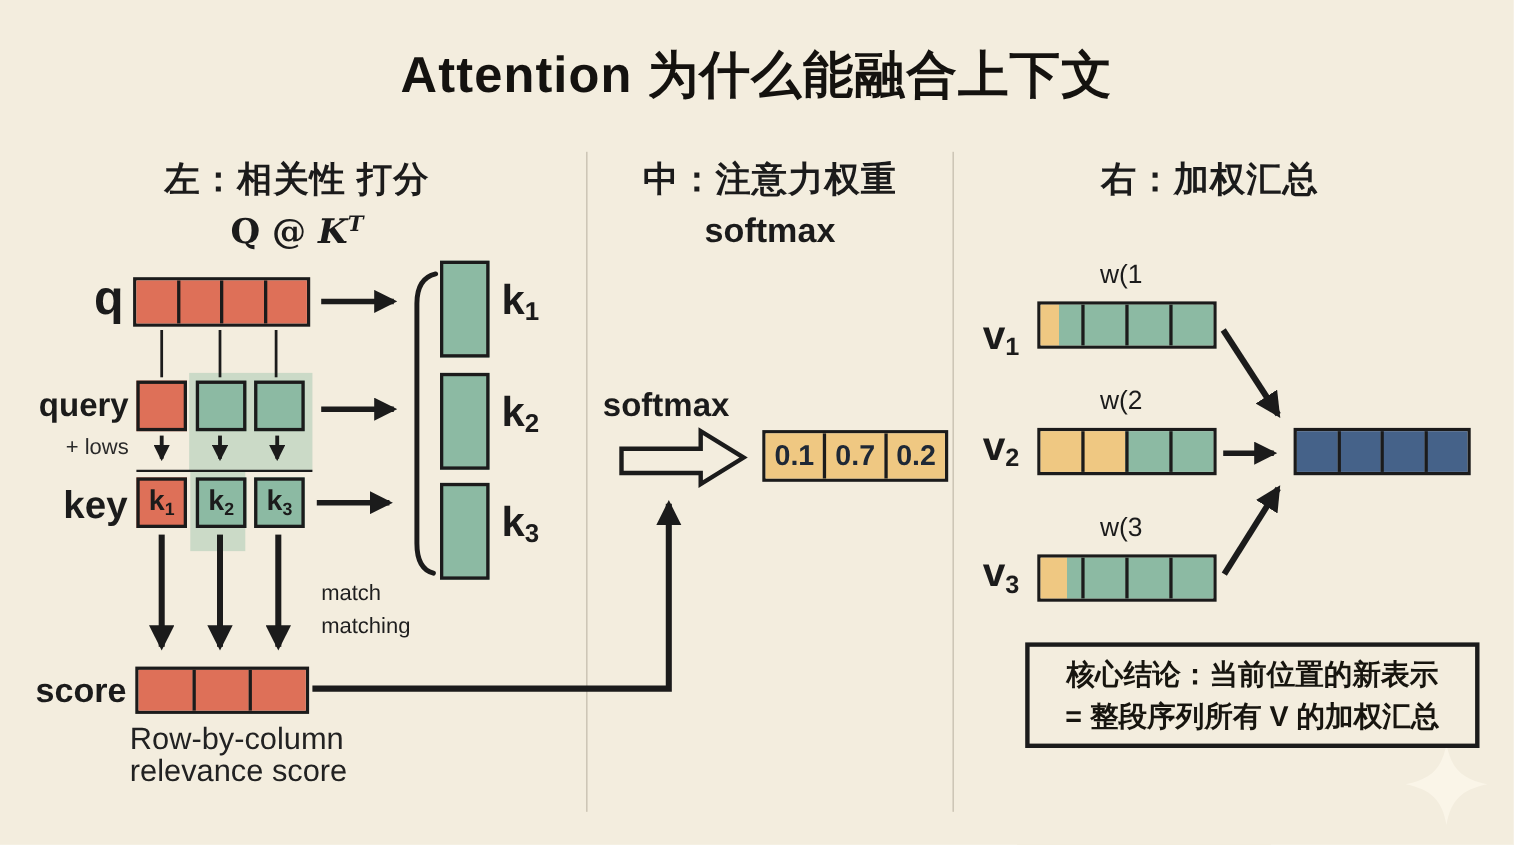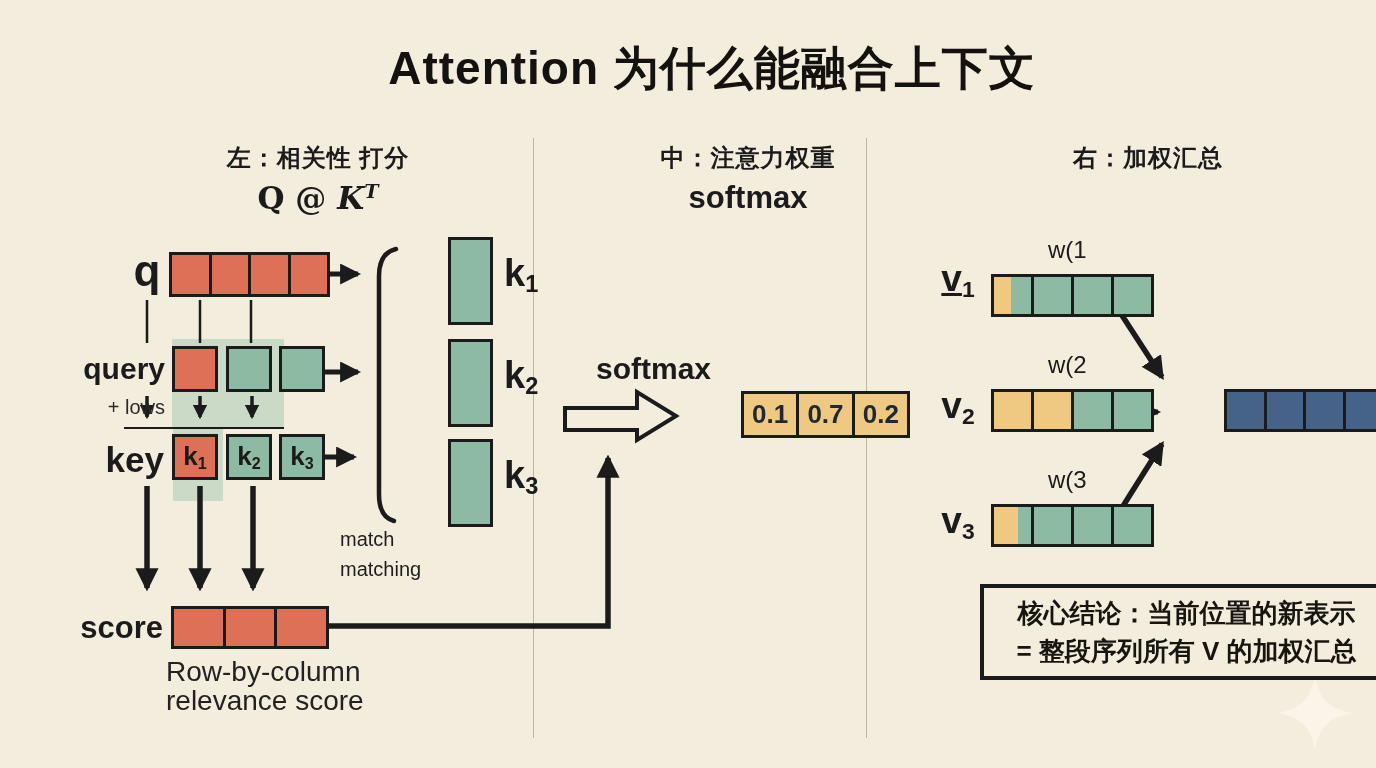--- a/index.html
+++ b/index.html
@@ -6,29 +6,29 @@
   .canvas{
     position:relative;
     width:1376px;height:768px;
     background:#f3edde;
     font-family:"Liberation Sans","DejaVu Sans",sans-serif;
     color:#1b1b1b;
     overflow:hidden;
   }
   .abs{position:absolute;box-sizing:border-box;}
   .overlay{position:absolute;left:0;top:0;z-index:2;}
-  .z3{z-index:3;margin-left:48px;}
+  .z3{z-index:3;}
   .z1{z-index:1;}
 
   .title{
     left:0;right:0;top:38px;text-align:center;
     font-size:46px;font-weight:800;letter-spacing:1px;color:#14120f;
   }
   .hdr{width:360px;text-align:center;}
-  .hdr .l1{font-size:24px;font-weight:700;letter-spacing:1px;}
+  .hdr .l1{font-size:32px;font-weight:700;letter-spacing:1px;}
   .hdr .l2{font-size:31px;font-weight:700;margin-top:6px;}
   .serif{font-family:"DejaVu Serif","Liberation Serif",serif;}
   .ital{font-style:italic;}
   .hdr sup{font-size:62%;}
 
   .divider{width:1px;background:#bcb5a5;top:138px;height:600px;}
 
   
   .vec{display:flex;border:3px solid #1b1b1b;background:#f3edde;}
   .vec > div{flex:1;border-left:3px solid #1b1b1b;}
@@ -185,21 +185,21 @@
       </div>
     <div class="c-orange wnum">
         <span>0.7</span>
       </div>
     <div class="c-orange wnum">
         <span>0.2</span>
       </div>
   </div>
 
   <div class="abs z3 wlab" style="left:1000px;top:236px;">w(1</div>
-  <div class="abs z3 vlab" style="left:884px;top:258px;width:52px;text-decoration:underline;"><span>v</span><sub>1</sub></div>
+  <div class="abs z3 vlab" style="left:884px;top:284px;width:52px;"><span>v</span><sub>1</sub></div>
   <div class="abs z3 vec" style="left:943px;top:274px;width:163px;height:43px;">
     <div class="c-mix45"></div>
     <div class="c-green"></div>
     <div class="c-green"></div>
     <div class="c-green"></div>
   </div>
 
   <div class="abs z3 wlab" style="left:1000px;top:351px;text-align:center;">w(2</div>
   <div class="abs z3 vlab" style="left:884px;top:385px;width:52px;"><span>v</span><sub>2</sub></div>
   <div class="abs z3 vec" style="left:943px;top:389px;width:163px;height:43px;">

